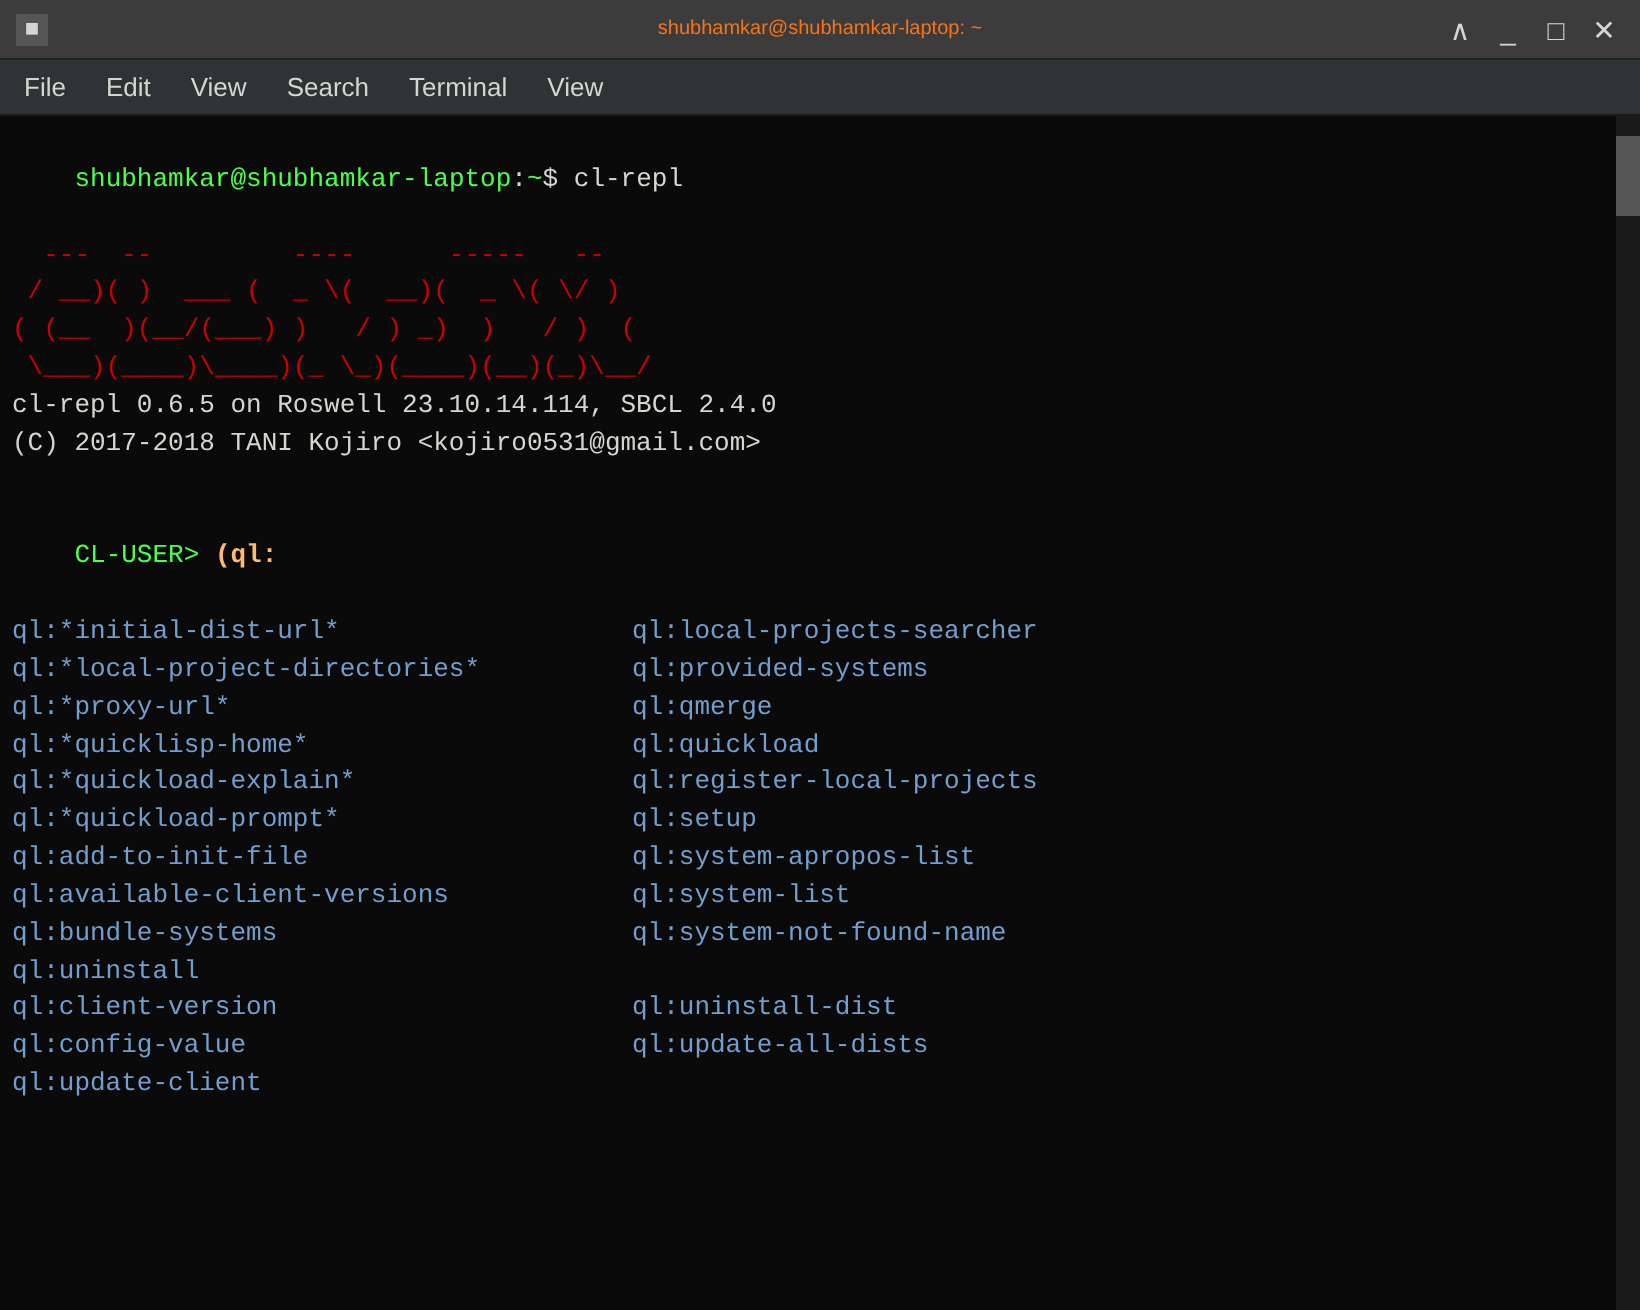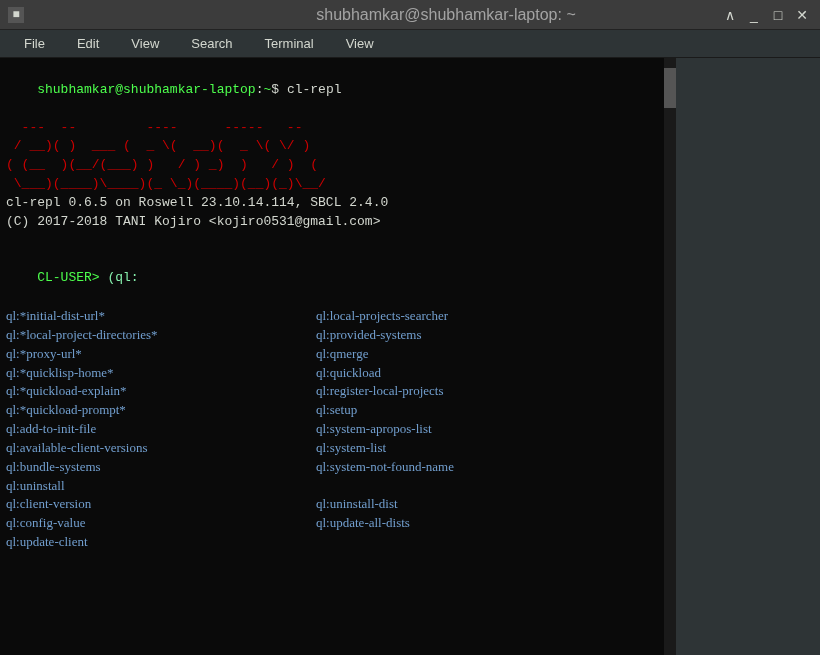--- a/index.html
+++ b/index.html
@@ -32,27 +32,26 @@
     #window-icon {
       width: 16px;
       height: 16px;
       background: #555;
       display: flex;
       align-items: center;
       justify-content: center;
     }
 
     #titlebar-center {
-      color: #a3a3a3;
-      font-size: 16px;
+      color: #f97316;
+      font-size: 10px;
       font-family: sans-serif;
       position: absolute;
       left: 50%;
       transform: translateX(-50%);
-      margin-left: 36px;
     }
 
     #window-controls {
       display: flex;
       align-items: center;
       gap: 4px;
     }
 
     .win-btn {
       color: #d3d7cf;
@@ -76,27 +75,26 @@
       gap: 4px;
       border-bottom: 1px solid #1a1a1a;
     }
 
     .menu-item {
       color: #d3d7cf;
       font-size: 13px;
       font-family: sans-serif;
       padding: 2px 8px;
       cursor: pointer;
-      margin-left: 12px;
     }
 
     
     #terminal {
       background: #0a0a0a;
-      width: 676px;
+      width: 820px;
       height: 597px;
       padding: 4px 6px;
       overflow: hidden;
       position: relative;
     }
 
     .term-line {
       font-size: 13px;
       line-height: 1.45;
       white-space: pre;
@@ -125,21 +123,22 @@
 
     .info-text {
       color: #d3d7cf;
     }
 
     .cl-prompt {
       color: #4dff4d;
     }
 
     .cl-input {
-      color: #86efac;
+      color: #fdba74;
+      font-weight: bold;
     }
 
     .ql-item {
       color: #729fcf;
     }
 
     
     #scrollbar {
       position: absolute;
       right: 0;
@@ -152,21 +151,20 @@
     #scrollbar-thumb {
       width: 12px;
       height: 40px;
       background: #555;
       position: absolute;
       top: 10px;
     }
 
     .two-col {
       display: flex;
-      font-family: Liberation Serif, serif;
     }
 
     .col1 {
       width: 310px;
     }
 
     .col2 {
       width: 310px;
     }
   </style>

